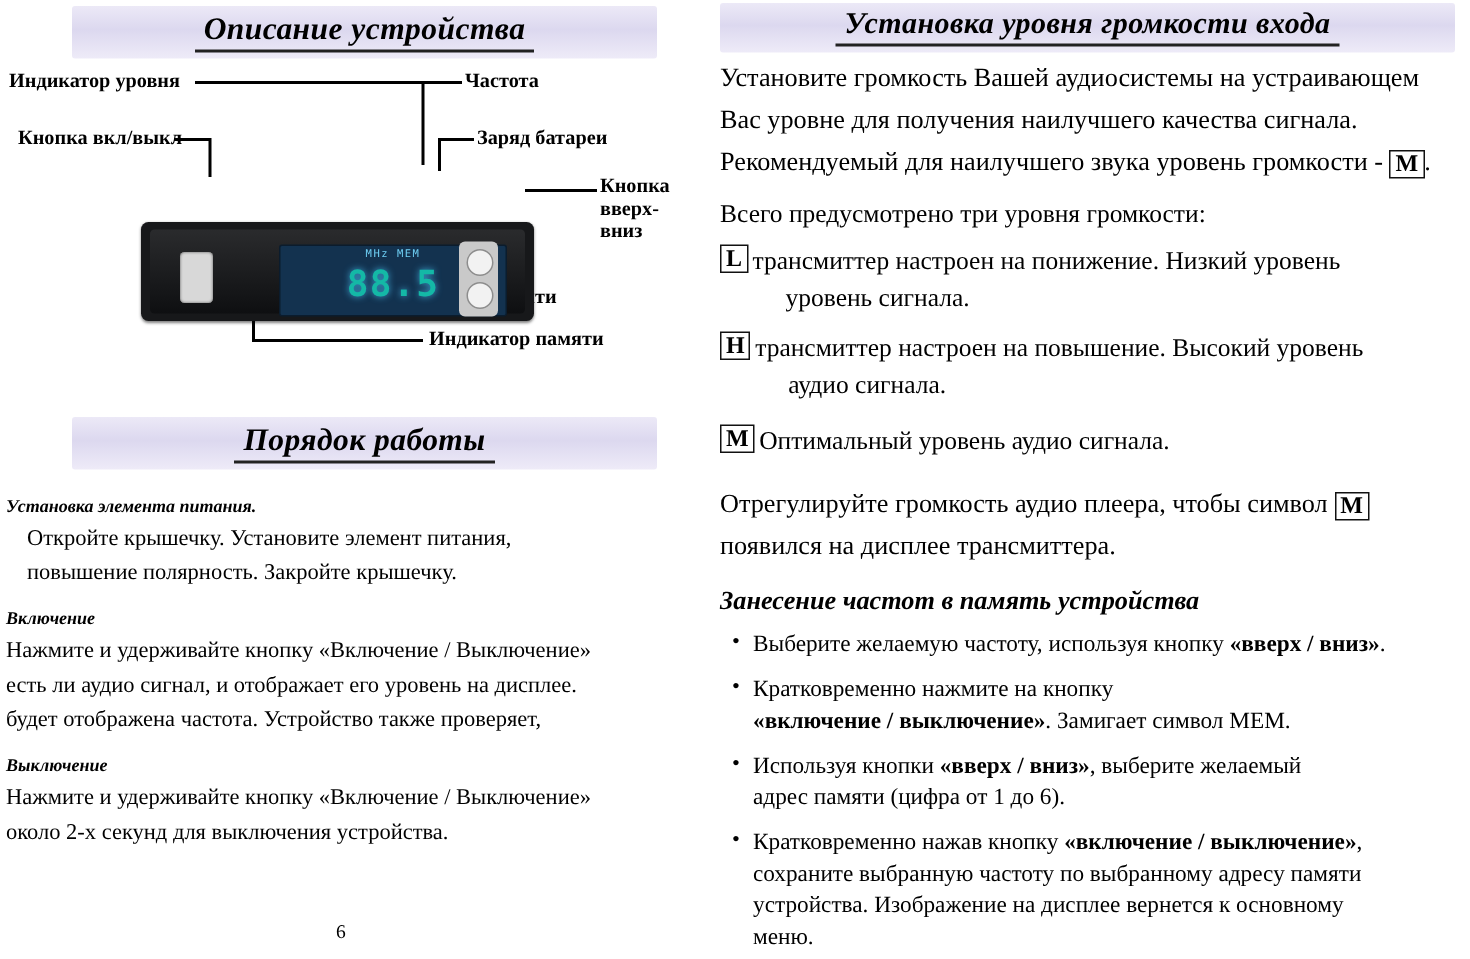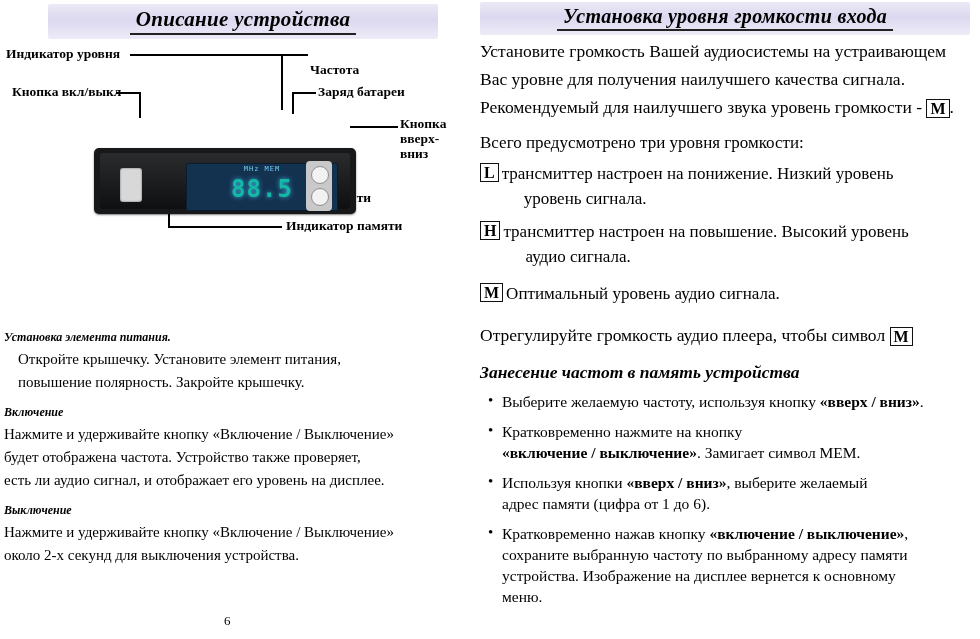--- a/index.html
+++ b/index.html
@@ -250,21 +250,21 @@
   <div class="col-left">
 
     <div class="band" style="position:absolute;left:48px;top:4px;width:390px;">
       <span class="band-title">Описание устройства</span>
     </div>
 
     <div class="device-area" style="position:absolute;left:0;top:38px;width:470px;">
 
       <div class="callout-label" style="left:6px;top:8px;">Индикатор уровня</div>
       <div class="callout-label" style="left:12px;top:46px;">Кнопка вкл/выкл</div>
-      <div class="callout-label" style="left:310px;top:24px;">Частота</div>
+      <div class="callout-label" style="left:310px;top:8px;">Частота</div>
       <div class="callout-label" style="left:318px;top:46px;">Заряд батареи</div>
       <div class="callout-label" style="left:400px;top:78px;width:64px;white-space:normal;line-height:15px;">Кнопка вверх-вниз</div>
       <div class="callout-label" style="left:286px;top:152px;">Адрес памяти</div>
       <div class="callout-label" style="left:286px;top:180px;">Индикатор памяти</div>
 
       <div class="leader h" style="left:130px;top:16px;width:152px;"></div>
       <div class="leader v" style="left:281px;top:16px;height:56px;"></div>
 
       <div class="leader h" style="left:116px;top:54px;width:24px;"></div>
       <div class="leader v" style="left:139px;top:54px;height:26px;"></div>
@@ -291,31 +291,34 @@
             <div class="lcd-arrow">➤</div>
           </div>
           <div class="dev-knob">
             <div class="k up"></div>
             <div class="k dn"></div>
           </div>
         </div>
       </div>
     </div>
 
+    <div class="band" style="position:absolute;left:48px;top:278px;width:390px;">
+      <span class="band-title">Порядок работы</span>
+    </div>
 
     <div style="position:absolute;left:0;top:318px;width:470px;">
 
       <div class="l-sec-title">Установка элемента питания.</div>
       <div class="l-para indent1">Откройте крышечку. Установите элемент питания,</div>
       <div class="l-para indent1">повышение полярность. Закройте крышечку.</div>
 
       <div class="l-sec-title">Включение</div>
       <div class="l-para">Нажмите и удерживайте кнопку «Включение / Выключение»</div>
+      <div class="l-para">есть ли аудио сигнал, и отображает его уровень на дисплее.</div>
       <div class="l-para">будет отображена частота. Устройство также проверяет,</div>
-      <div class="l-para">есть ли аудио сигнал, и отображает его уровень на дисплее.</div>
 
       <div class="l-sec-title">Выключение</div>
       <div class="l-para">Нажмите и удерживайте кнопку «Включение / Выключение»</div>
       <div class="l-para">около 2-х секунд для выключения устройства.</div>
     </div>
 
     <div class="folio left">6</div>
   </div>
 
   <div class="col-right">
@@ -353,20 +356,21 @@
       <div class="level-row" style="margin-top:12px;">
         <span class="boxed lv-box">M</span>
         <span class="lv-text">
           <span>Оптимальный уровень аудио сигнала.</span>
         </span>
       </div>
 
       <p class="r-para" style="margin-top:16px;">
         <span>Отрегулируйте громкость аудио плеера, чтобы символ </span><span class="boxed">M</span>
       </p>
+      <p class="r-para">появился на дисплее трансмиттера.</p>
 
       <div class="sec-title">Занесение частот в память устройства</div>
 
       <ul class="bullets">
         <li>
           Выберите желаемую частоту, используя кнопку <span class="bold">«вверх / вниз»</span>.
         </li>
         <li>
           Кратковременно нажмите на кнопку<br>
           <span class="bold">«включение / выключение»</span>. Замигает символ МЕМ.

